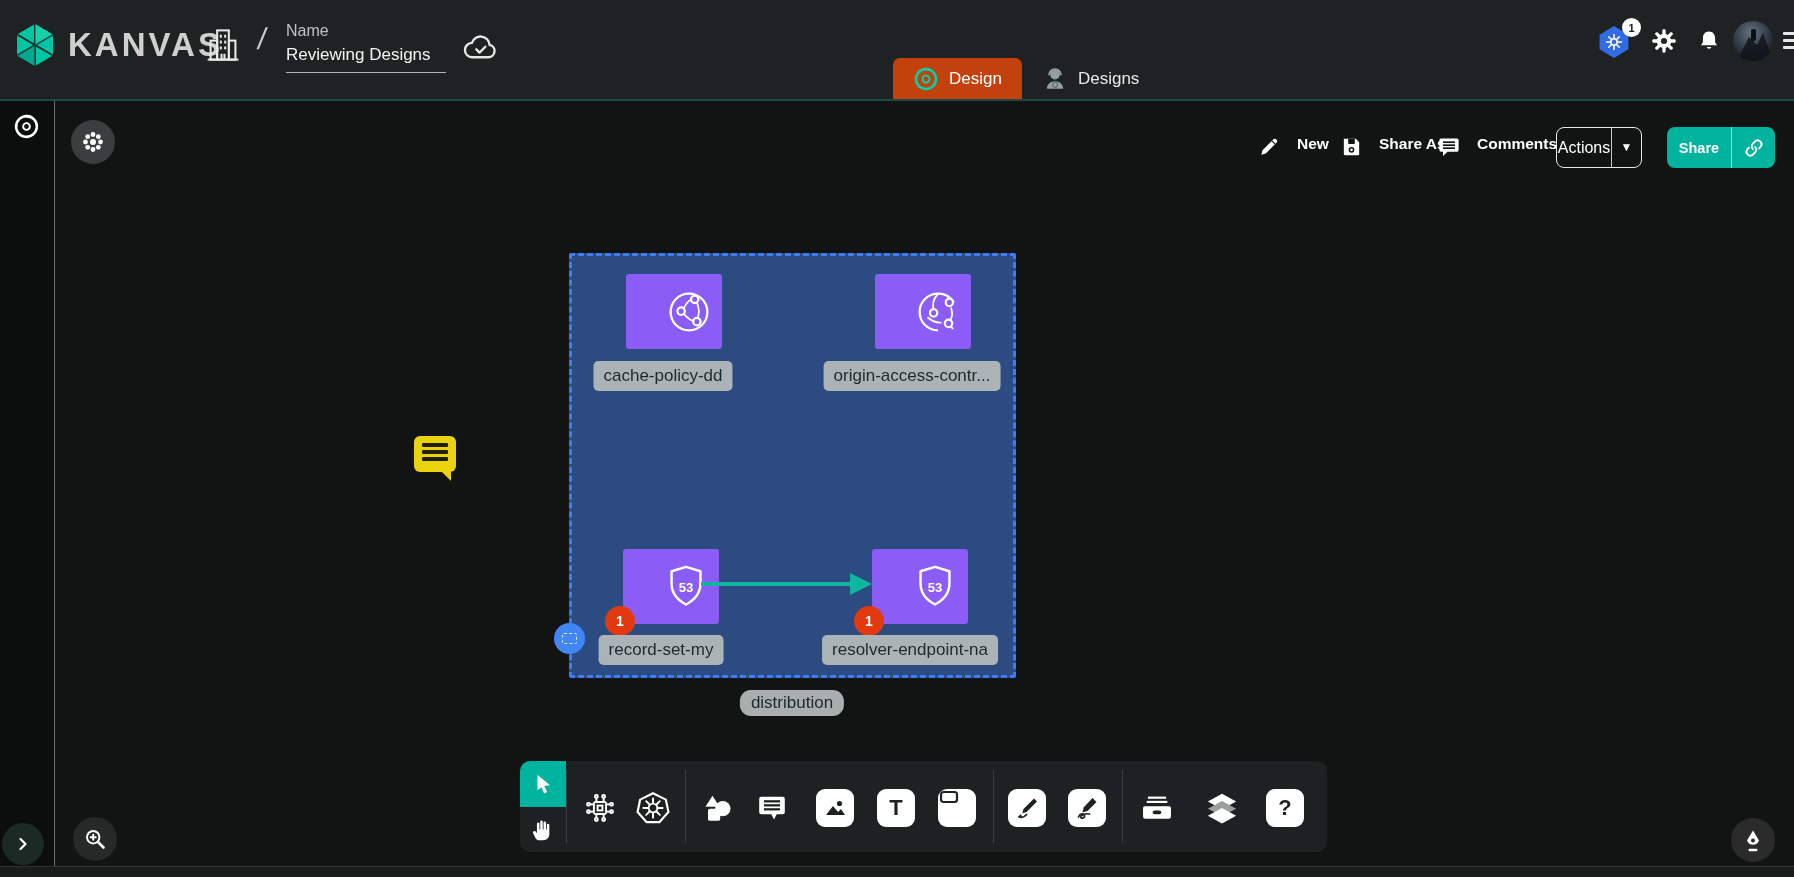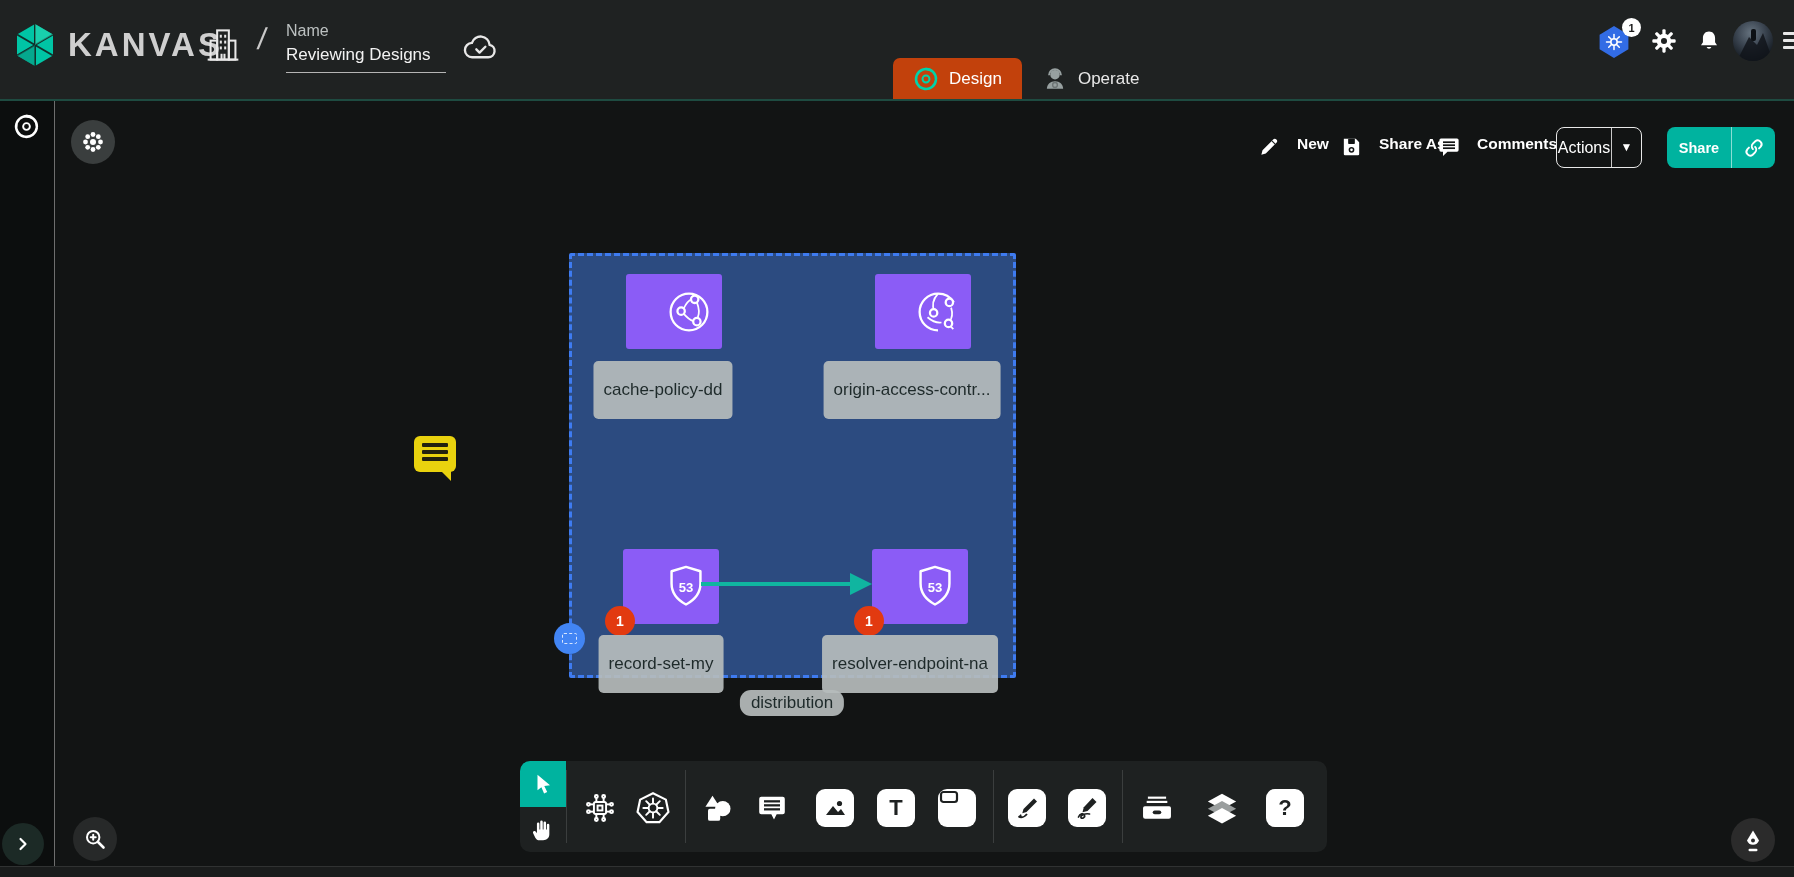--- a/index.html
+++ b/index.html
@@ -55,21 +55,21 @@
   .canvas-tool-btn { position:absolute; left:71px; top:120px; width:44px; height:44px; border-radius:50%; background:#3A3E3E; border:none; display:flex; align-items:center; justify-content:center; cursor:pointer; z-index:10; }
   .zoom-btn { position:absolute; left:73px; top:817px; width:44px; height:44px; border-radius:50%; background:#272929; border:none; display:flex; align-items:center; justify-content:center; cursor:pointer; z-index:10; }
   .pen-fab { position:absolute; left:1731px; top:818px; width:44px; height:44px; border-radius:50%; background:#2B2B2B; border:none; display:flex; align-items:center; justify-content:center; cursor:pointer; z-index:10; }
 
   .comment-marker { position:absolute; left:414px; top:436px; width:42px; height:36px; background:#E9D20E; border-radius:6px; padding:7px 8px; cursor:pointer; z-index:6; }
   .comment-marker::after { content:''; position:absolute; right:5px; bottom:-9px; width:13px; height:13px; background:#E9D20E; clip-path:polygon(0 0,100% 0,100% 100%); }
   .comment-marker .bar { width:26px; height:3.5px; background:#22210F; margin-bottom:3.5px; border-radius:1px; }
 
   .group { position:absolute; left:569px; top:253px; width:447px; height:425px; background:#2C4B80; border:3px dashed #3E7BF0; border-radius:2px; z-index:4; }
   .node { position:absolute; width:96px; height:75px; background:#8B5CF6; border-radius:3px; display:flex; align-items:center; justify-content:center; cursor:pointer;padding-left:29px; }
-  .node-label { position:absolute; transform:translateX(-50%); background:rgba(182,188,188,0.92); color:#1E2A2A; font-size:17px; padding:19px 10px; border-radius:5px; white-space:nowrap; cursor:pointer; }
+  .node-label { position:absolute; transform:translateX(-50%); background:rgba(182,188,188,0.92); color:#1E2A2A; font-size:17px; padding:5px 10px; border-radius:5px; white-space:nowrap; cursor:pointer; }
   .badge { position:absolute; left:-18px; top:57px; width:30px; height:30px; background:#E23A10; border-radius:50%; color:#FFFFFF; font-size:14px; font-weight:bold; display:flex; align-items:center; justify-content:center; }
   .edge-svg { position:absolute; left:0; top:0; pointer-events:none; }
   .group-handle { position:absolute; left:554px; top:623px; width:31px; height:31px; border-radius:50%; background:#4285F4; display:flex; align-items:center; justify-content:center; z-index:7; cursor:pointer; }
   .group-handle .dash-rect { width:15px; height:11px; border:1.5px dashed #D8E6FF; border-radius:2px; }
   .group-label { position:absolute; left:792px; top:690px; transform:translateX(-50%); background:rgba(182,188,188,0.92); color:#1E2A2A; font-size:17px; padding:3px 11px; border-radius:11px; z-index:5; cursor:pointer; }
 
   
   .btoolbar { position:absolute; left:520px; top:761px; width:807px; height:91px; background:#1E2121; border-radius:10px; z-index:10; }
   .cursor-tool { position:absolute; left:0; top:0; width:46px; height:46px; background:#00B39F; border:none; border-radius:10px 0 0 0; display:flex; align-items:center; justify-content:center; cursor:pointer; }
   .hand-tool { position:absolute; left:0; top:46px; width:46px; height:45px; background:none; border:none; display:flex; align-items:center; justify-content:center; cursor:pointer; }
@@ -148,21 +148,21 @@
       </div>
       <div class="tab">
         <span class="ticon">
           <svg width="26" height="26" viewBox="0 0 24 24">
             <circle cx="12" cy="8" r="4.4" fill="#97A0A0"></circle>
             <path d="M4.5 21c0-4.2 3.3-7 7.5-7s7.5 2.8 7.5 7z" fill="#97A0A0"></path>
             <path d="M6.5 8.5a5.5 5.5 0 0 1 11 0" fill="none" stroke="#97A0A0" stroke-width="1.8"></path>
             <circle cx="12" cy="17.5" r="2.2" fill="none" stroke="#6E7575" stroke-width="1.3"></circle>
           </svg>
         </span>
-        <span>Operate</span>
+        <span>Designs</span>
       </div>
     </div>
 
     <button class="hdr-right-icon k8s-wrap" style="position:absolute;">
       <span class="k8s-hex">
         <svg width="20" height="20" viewBox="0 0 20 20" stroke="#FFFFFF" fill="none" stroke-width="1.5">
           <circle cx="10" cy="10" r="3.2"></circle>
           <g stroke-linecap="round">
             <line x1="10" y1="2.5" x2="10" y2="6.8"></line>
               <line x1="10" y1="13.2" x2="10" y2="17.5"></line>

